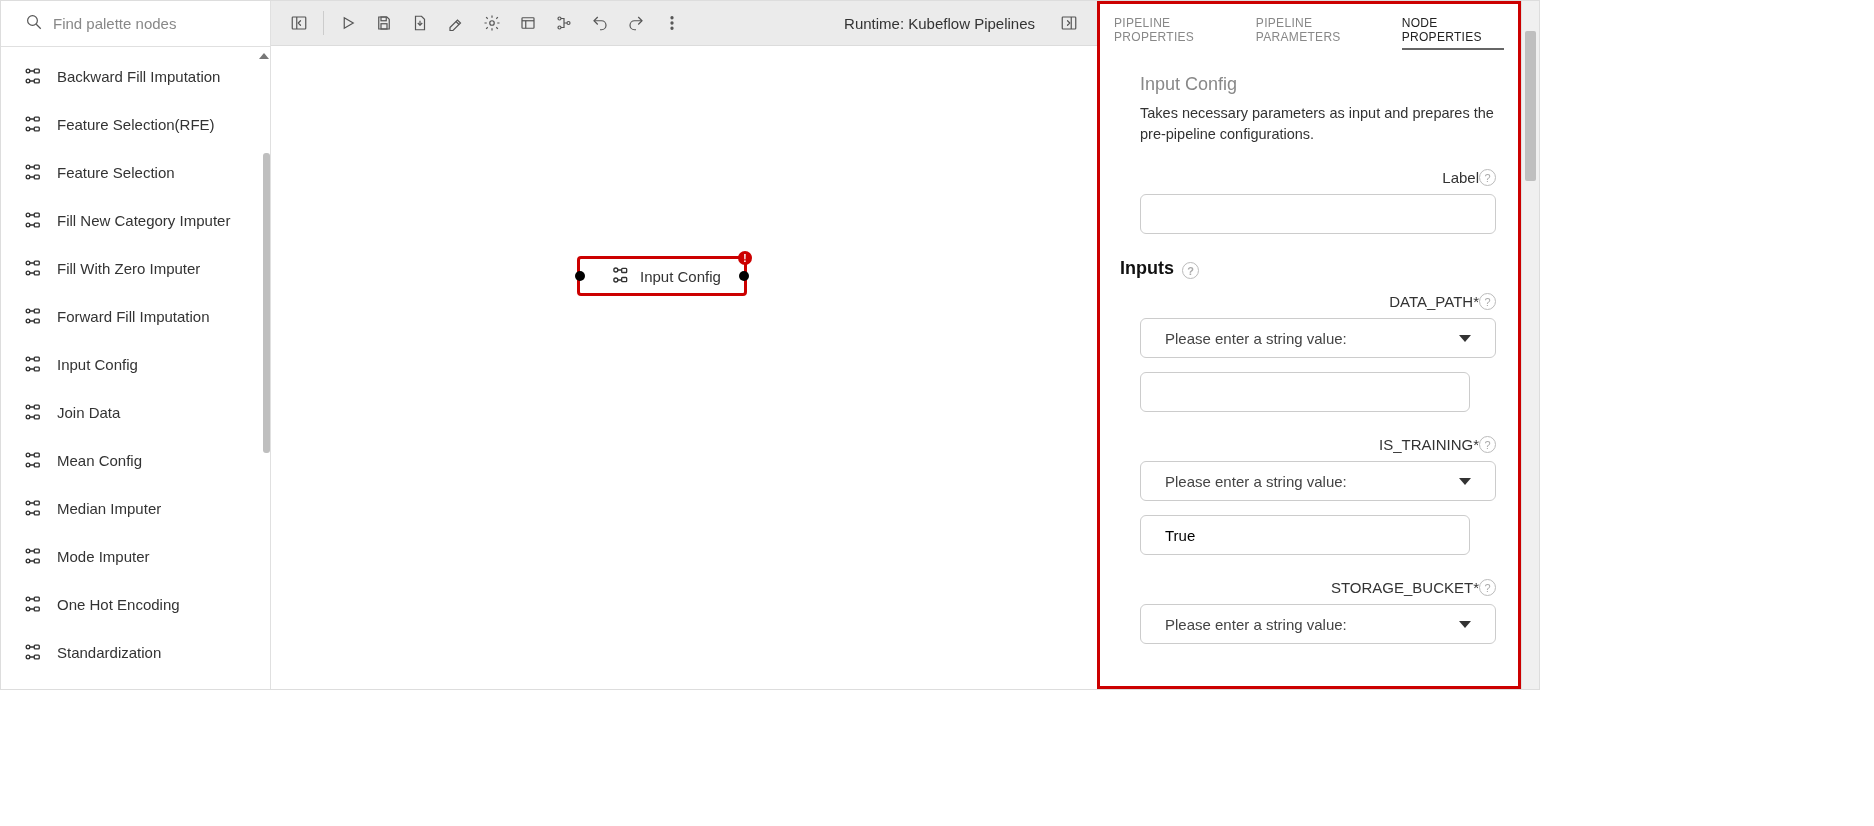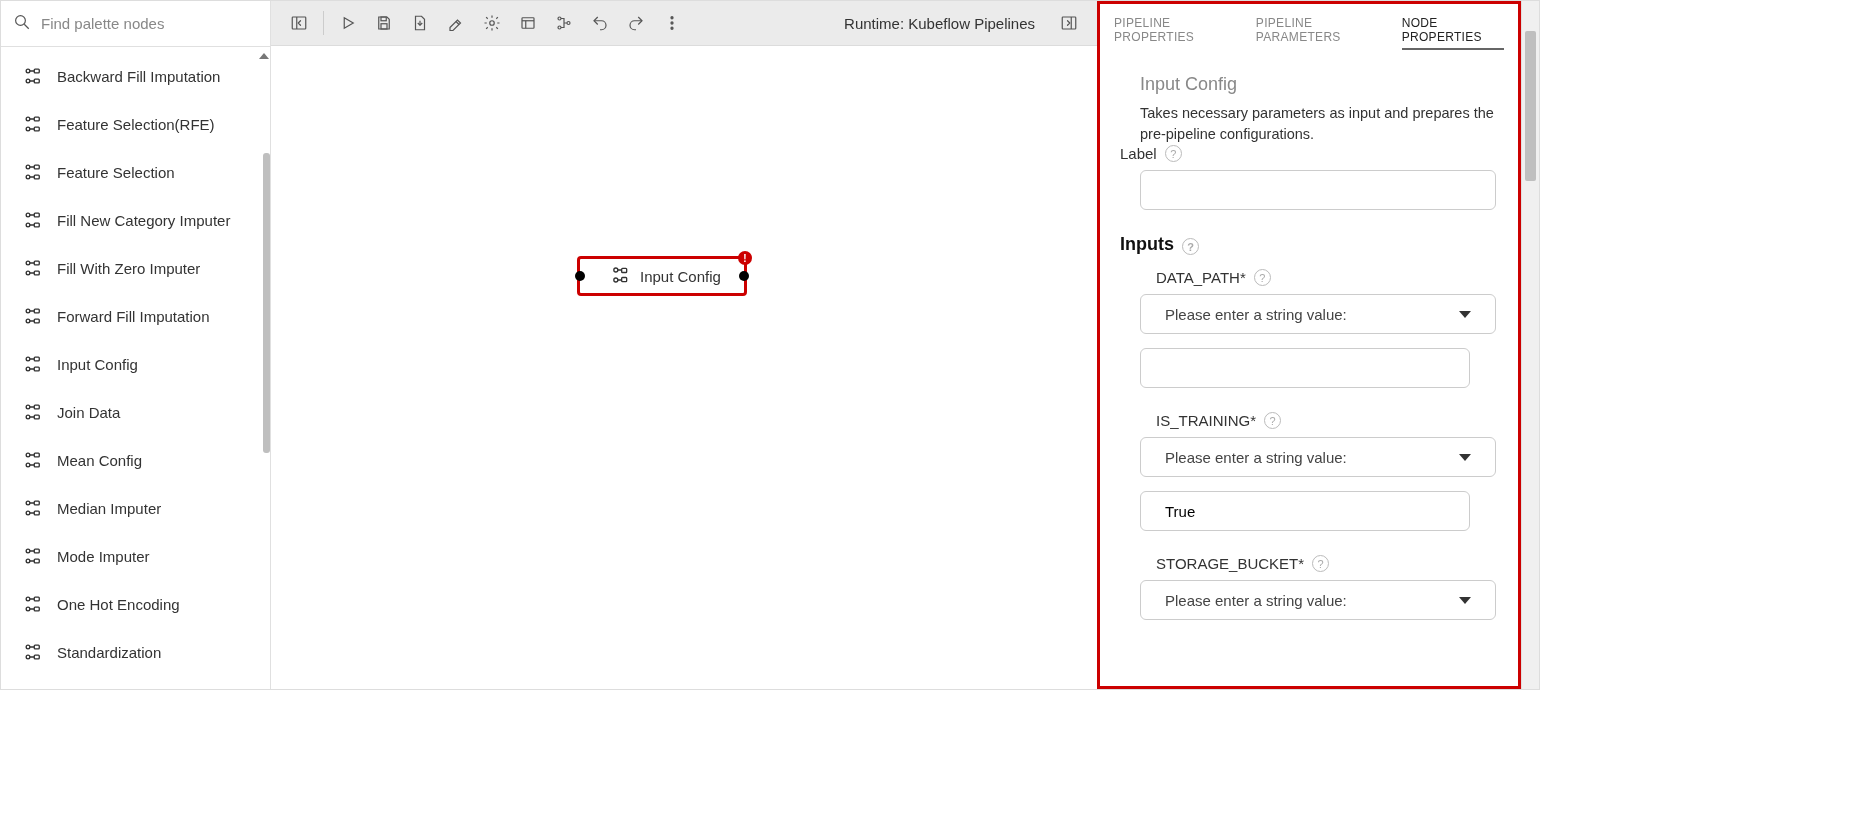--- a/index.html
+++ b/index.html
@@ -1,21 +1,21 @@
 <!DOCTYPE html>
 <html><head>
 <meta charset="utf-8">
 <style>
   * { box-sizing: border-box; margin: 0; padding: 0; }
   html, body { height: 100%; font-family: "Segoe UI", Arial, sans-serif; font-size: 14px; color: #222; background:#fff; }
   .app { display: flex; width: 1540px; height: 690px; background:#fff; position:relative; border:1px solid #ddd;}
 
   
   .palette { width: 270px; display:flex; flex-direction:column; border-right:1px solid #e0e0e0; }
-  .palette-search { display:flex; align-items:center; gap:10px; padding:12px 12px; border-bottom:1px solid #e0e0e0;}
+  .palette-search { display:flex; align-items:center; gap:10px; padding:12px 24px; border-bottom:1px solid #e0e0e0;}
   .palette-search input { border:none; outline:none; font-size:15px; flex:1; color:#555;}
   .palette-search input::placeholder{color:#888;}
   .palette-list { flex:1; overflow:hidden; position:relative;}
   .palette-scroll { position:absolute; left:0; top:0; right:4px; padding-top:6px;}
   .palette-item { display:flex; align-items:center; gap:14px; padding:10px 18px 10px 22px; cursor:pointer; min-height:48px;}
   .palette-item .lbl { font-size:15px; color:#333; line-height:1.25;}
   .palette-scrollbar { position:absolute; right:0; top:6px; width:8px; height:100%; }
   .palette-thumb { position:absolute; right:0; top:100px; width:7px; height:300px; background:#bfbfbf; border-radius:3px;}
   .palette-arrow-up { position:absolute; right:1px; top:0; width:0;height:0;border-left:5px solid transparent;border-right:5px solid transparent;border-bottom:6px solid #777;}
 
@@ -35,24 +35,24 @@
   .node .err-badge::after{content:"!";color:#fff;font-size:10px;font-weight:bold;}
   .node-label { font-size:15px; color:#333;}
 
   
   .right-wrap { width:424px; border:3px solid #c00; display:flex; flex-direction:column; background:#fff; position:relative;}
   .tabs { display:flex; gap:22px; padding:8px 14px 6px; font-size:12px; letter-spacing:.3px;}
   .tab { color:#888; cursor:pointer; padding:4px 0;}
   .tab.active{ color:#222; border-bottom:2px solid #666;}
   .panel-body { flex:1; overflow:auto; padding:10px 22px 20px 40px;}
   .panel-title { font-size:18px; color:#888; margin:8px 0 8px;}
-  .panel-desc { font-size:14.5px; color:#333; line-height:1.45; max-width:400px;}
+  .panel-desc { font-size:14.5px; color:#333; line-height:1.45; margin-bottom:24px; max-width:400px;}
   .section-head { font-size:18px; font-weight:600; color:#111; display:flex; align-items:flex-end; gap:8px; margin:10px 0 14px; margin-left:-20px;}
   .field-group { margin-bottom:24px;}
-  .field-label { font-size:15px; color:#333; margin-bottom:8px; display:flex; align-items:center; gap:8px; margin-left:-20px;}
+  .field-label { font-size:15px; color:#333; margin-bottom:8px; display:flex; align-items:center; margin-left:-20px;justify-content:flex-end;}
   .field-label.sub { margin-left:16px; font-size:15px;}
   .help-dot { width:17px;height:17px;border:1px solid #bbb;border-radius:50%;display:inline-flex;align-items:center;justify-content:center;font-size:11px;color:#aaa;}
   .text-input, .select-input { width:340px; max-width:100%; height:40px; border:1px solid #ccc; border-radius:6px; padding:0 24px; font-size:15px; color:#333; background:#fff; display:flex; align-items:center; justify-content:space-between;}
   .text-input { width:380px;}
   .text-input.narrow{ width:330px;}
   .select-input { width:360px; cursor:pointer;}
   .select-input .ph { color:#444;}
   .select-input .chev { width:0;height:0;border-left:6px solid transparent;border-right:6px solid transparent;border-top:7px solid #333;}
   input.inline { border:none; outline:none; width:100%; height:100%; font-size:15px;}
 

